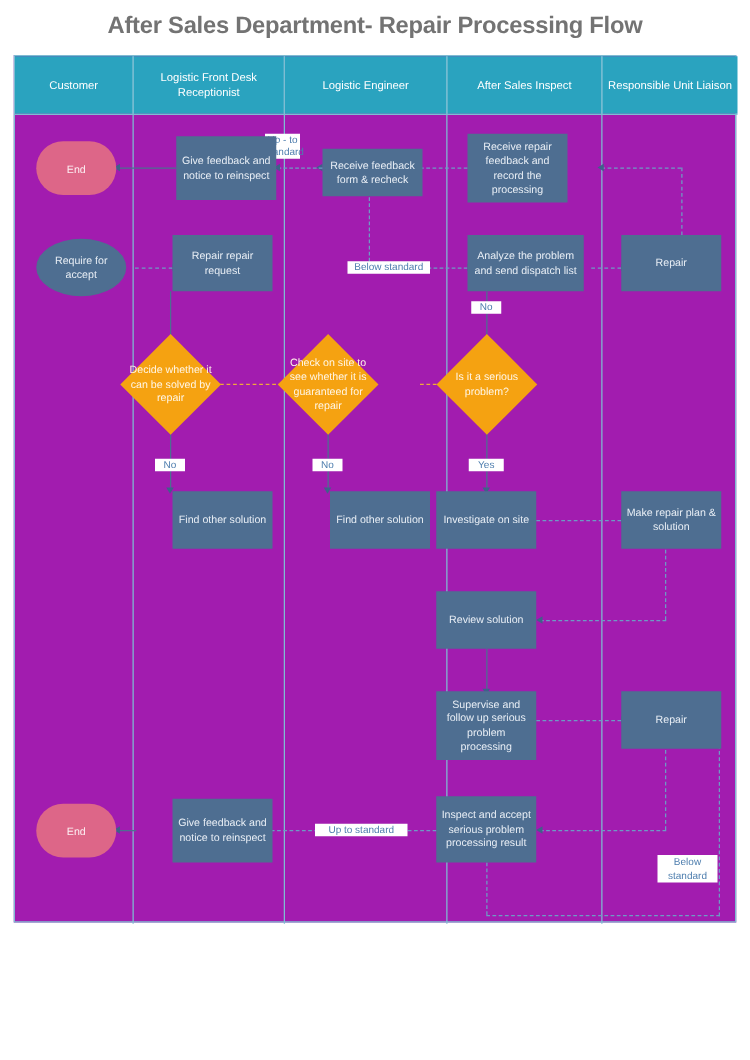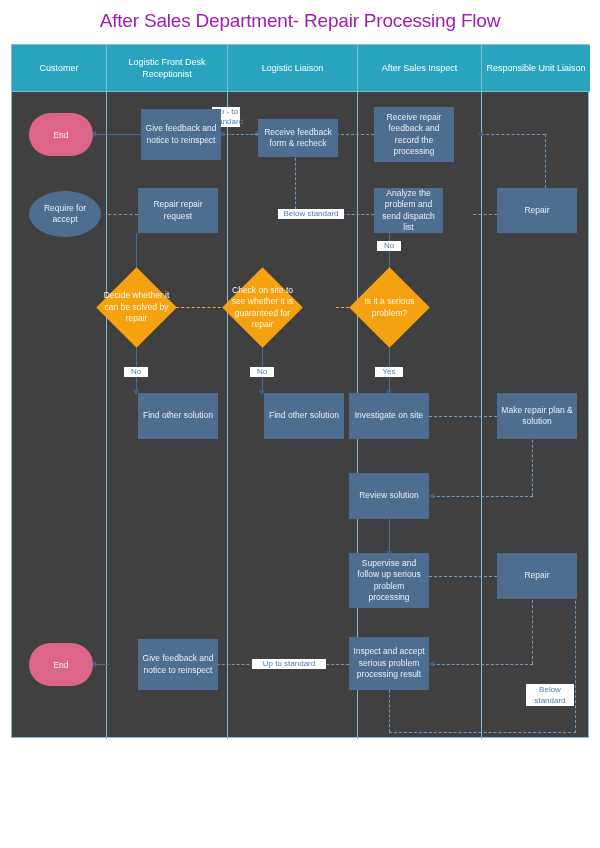--- a/index.html
+++ b/index.html
@@ -9,32 +9,32 @@
     background: #ffffff;
     font-family: "Liberation Sans", sans-serif;
     overflow: hidden;
   }
   #root { position: relative; width: 600px; height: 848px; background:#fff; }
 
   
   #title {
     position: absolute; left: 0; top: 10px; width: 600px;
     text-align: center;
-    font-size: 19px; font-weight: normal;
-    color: #a21caf;
+    font-size: 19px; font-weight: bold;
+    color: #737373;
     letter-spacing: -0.2px;
     white-space: nowrap;
   }
 
   
   #canvas {
     position: absolute; left: 11px; top: 44px;
     width: 578px; height: 694px;
     border: 1px solid #7FBCD2;
-    background: #404040;
+    background: #a21caf;
   }
   .lane-div {
     position: absolute; top: 0; width: 1px; height: 694px;
     background: #7FBCD2;
   }
   #header-band {
     position: absolute; left: 0; top: 0; width: 578px; height: 46px;
     background: #2AA3BF;
   }
   .hdr-sep {
@@ -131,21 +131,21 @@
 
     <div id="header-band"></div>
     <div class="hdr-sep" style="left:94px"></div>
     <div class="hdr-sep" style="left:215px"></div>
     <div class="hdr-sep" style="left:345px"></div>
     <div class="hdr-sep" style="left:469px"></div>
     <div id="hdr-bottom"></div>
 
     <div class="hdr-label" style="left:0;width:94px">Customer</div>
     <div class="hdr-label" style="left:95px;width:120px">Logistic Front Desk Receptionist</div>
-    <div class="hdr-label" style="left:216px;width:129px">Logistic Liaison</div>
+    <div class="hdr-label" style="left:216px;width:129px">Logistic Engineer</div>
     <div class="hdr-label" style="left:346px;width:123px">After Sales Inspect</div>
     <div class="hdr-label" style="left:470px;width:108px">Responsible Unit Liaison</div>
 
     <div class="lane-div" style="left:94px"></div>
     <div class="lane-div" style="left:215px"></div>
     <div class="lane-div" style="left:345px"></div>
     <div class="lane-div" style="left:469px"></div>
 
     <div class="dline h" style="left:469px;top:89px;width:64px"></div>
     <div class="dline v" style="left:533px;top:89px;height:95px"></div>
@@ -232,21 +232,21 @@
     <div class="node proc" style="left:129px;top:64px;width:80px;height:51px">Give feedback and notice to reinspect</div>
 
     <div class="node proc" style="left:246px;top:74px;width:80px;height:38px">Receive feedback form &amp; recheck</div>
 
     <div class="node proc" style="left:362px;top:62px;width:80px;height:55px">Receive repair feedback and record the processing</div>
 
     <div class="node ellipse" style="left:17px;top:146px;width:72px;height:46px">Require for accept</div>
 
     <div class="node proc" style="left:126px;top:143px;width:80px;height:45px">Repair repair request</div>
 
-    <div class="node proc" style="left:362px;top:143px;width:69px;height:45px">Analyze the problem and send dispatch list</div>
+    <div class="node proc" style="left:362px;top:143px;width:93px;height:45px">Analyze the problem and send dispatch list</div>
 
     <div class="node proc" style="left:485px;top:143px;width:80px;height:45px">Repair</div>
 
     <div class="diamond" style="left:96px;top:234px;width:57px;height:57px;left:96px">
       <div class="dshape"></div>
       <div class="dtext">Decide whether it can be solved by repair</div>
     </div>
 
     <div class="diamond" style="left:222px;top:234px;width:57px;height:57px">
       <div class="dshape"></div>

